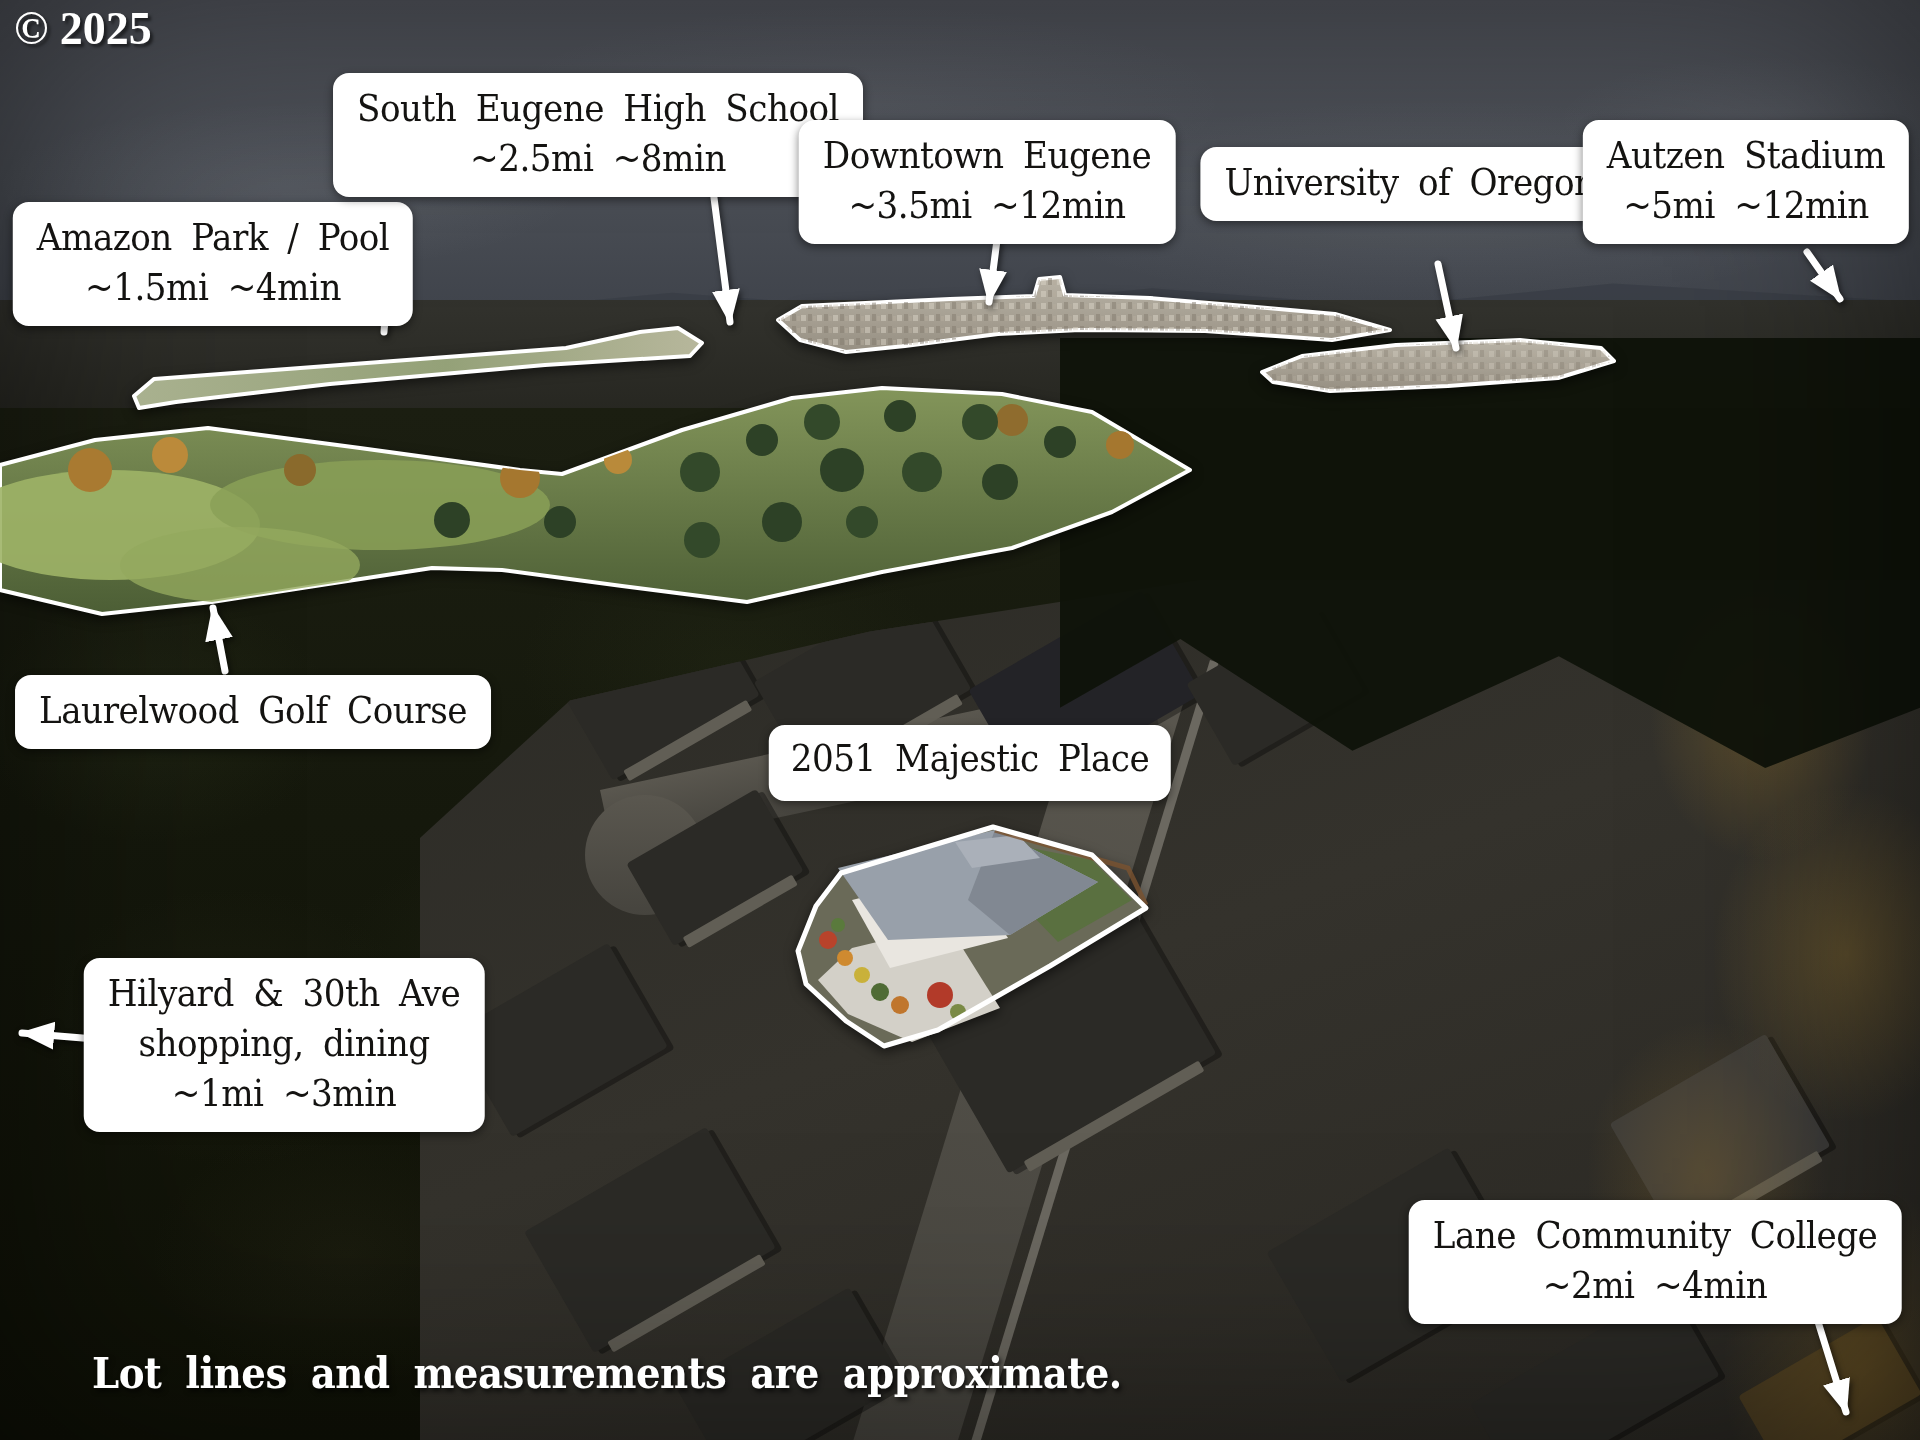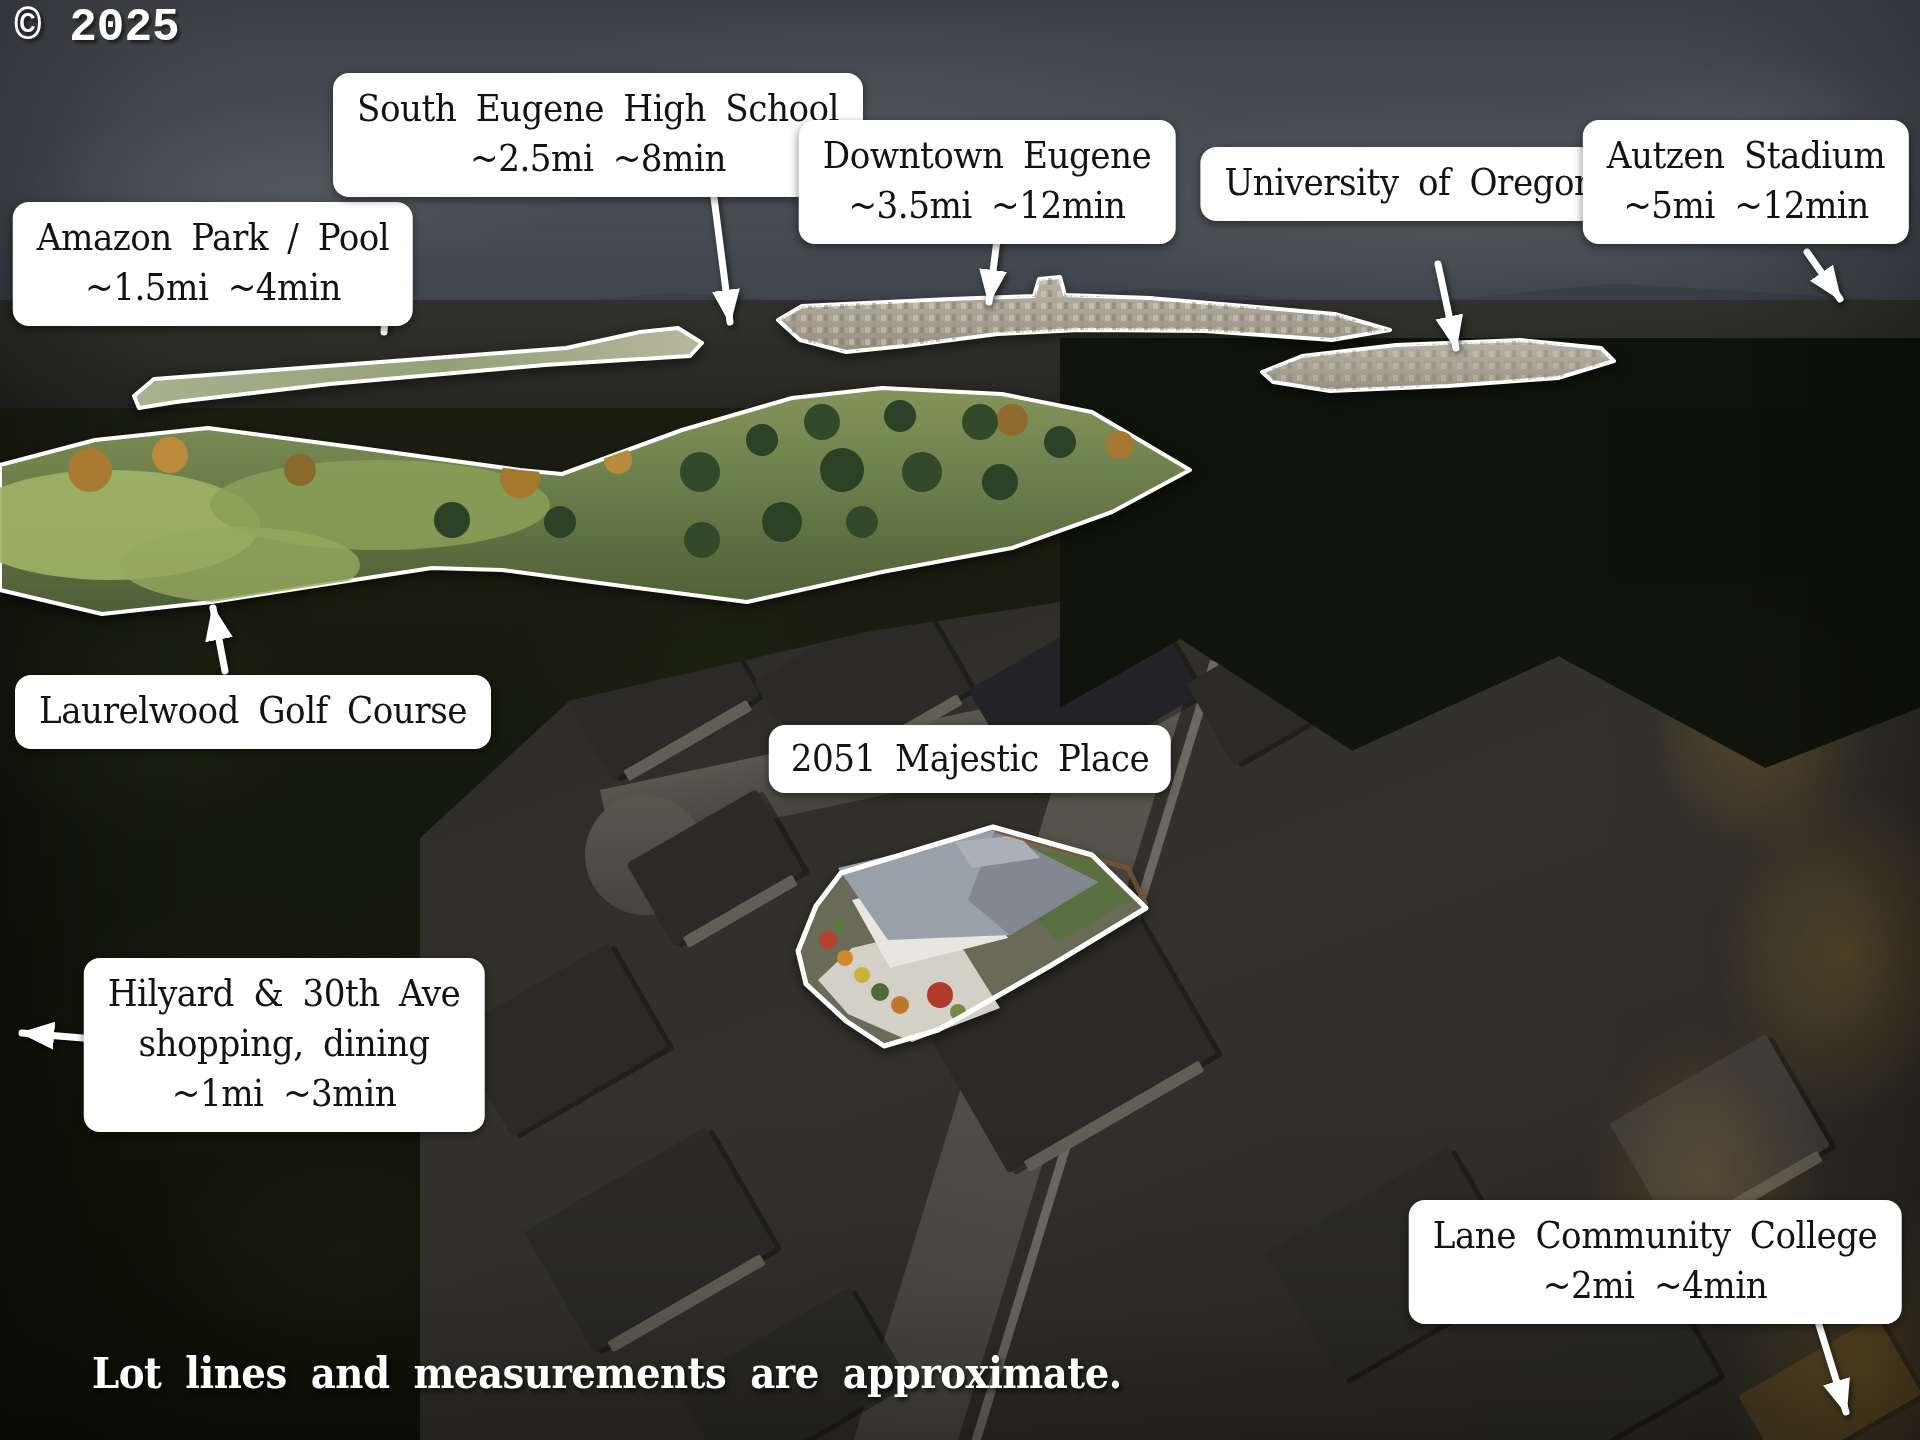--- a/index.html
+++ b/index.html
@@ -45,23 +45,23 @@
   #darkwood{position:absolute;left:1060px;top:338px;width:860px;height:430px;background:#0f130a;opacity:.95;
     clip-path:polygon(0 0,100% 0,100% 86%,82% 100%,58% 74%,34% 96%,14% 70%,0 86%);}
   #vignette{position:absolute;left:0;top:0;width:1920px;height:1440px;pointer-events:none;
     box-shadow:inset 0 0 260px rgba(0,0,0,.55);}
   #overlay{position:absolute;left:0;top:0;pointer-events:none;}
   
   .label{position:absolute;transform:translateX(-50%);background:#ffffff;color:#141311;
     border-radius:16px;padding:10px 24px 14px;text-align:center;white-space:nowrap;
     font-weight:400;font-size:38px;line-height:1.32;font-stretch:condensed;
     letter-spacing:-.5px;word-spacing:9px;box-shadow:0 3px 9px rgba(0,0,0,.45);}
-  .label.single{padding:8px 22px 10px;}
+  .label.single{padding:8px 22px 18px;}
   #copyright{position:absolute;left:14px;top:2px;color:#fff;
-    font-family:Liberation Mono, monospace;font-weight:700;font-size:46px;
+    font-family:Liberation Serif, serif;font-weight:700;font-size:46px;
     text-shadow:3px 3px 3px rgba(0,0,0,.5);}
   #disclaimer{position:absolute;left:48px;top:1348px;color:#fff;font-weight:700;font-size:43px;
     font-stretch:condensed;letter-spacing:-.5px;word-spacing:11px;
     text-shadow:2px 3px 5px rgba(0,0,0,.75);margin-left:44px;}
 </style>
 </head>
 <body>
 
 <div id="scene">
 

